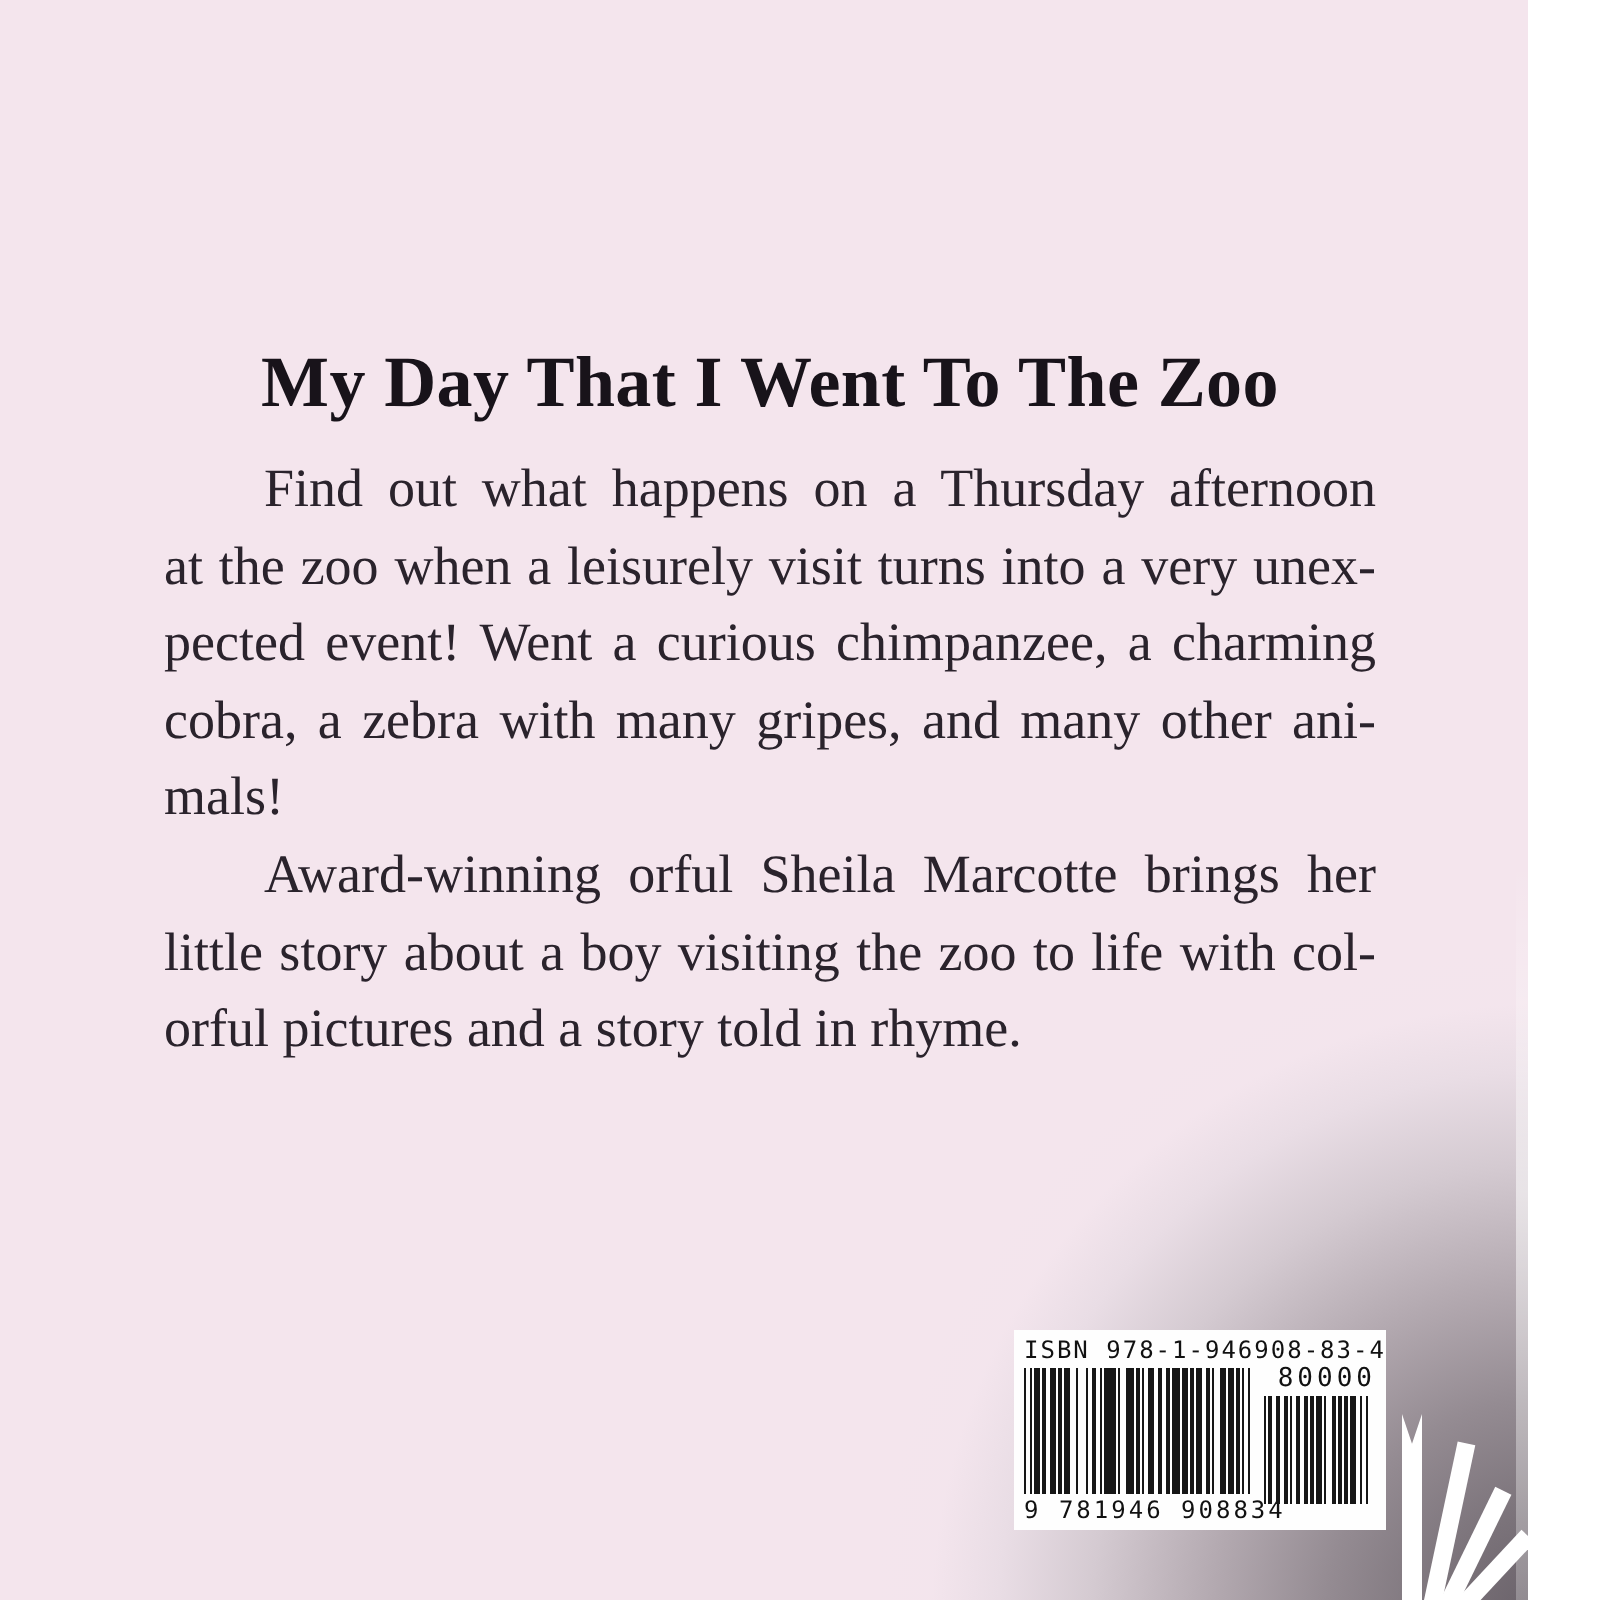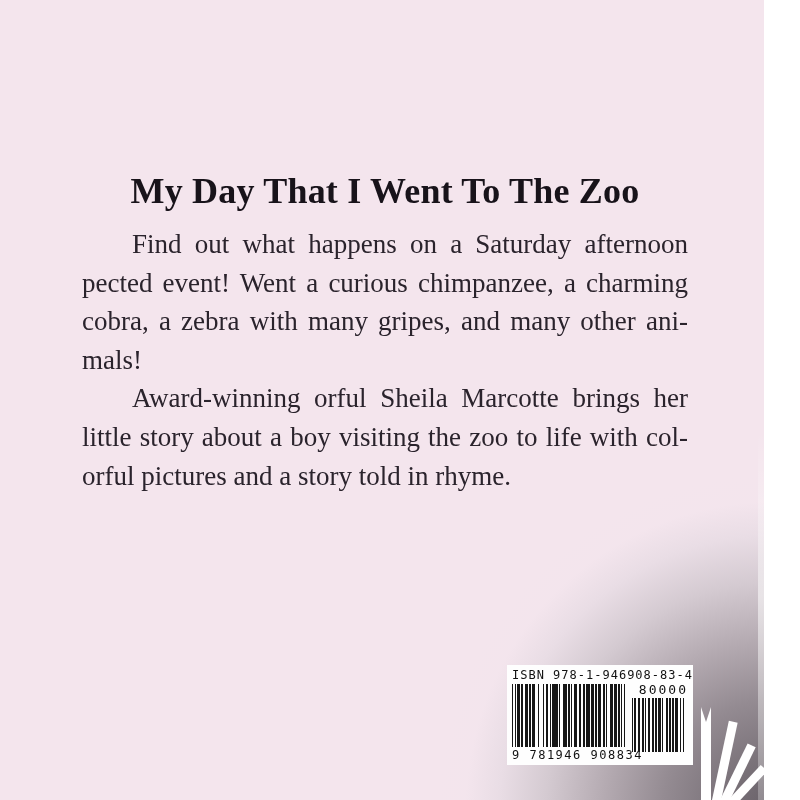--- a/index.html
+++ b/index.html
@@ -129,21 +129,22 @@
   }
 </style>
 </head>
 <body>
 
 <div class="cover">
 
   <div class="text-block">
     <h1 class="book-title">My Day That I Went To The Zoo</h1>
     <div class="blurb">
-      <div class="line indent">Find out what happens on a Saturday afternoon</div>
+      <div class="line indent">Find out what happens on a Thursday afternoon</div>
+      <div class="line">at the zoo when a leisurely visit turns into a very unex-</div>
       <div class="line">pected event! Went a curious chimpanzee, a charming</div>
       <div class="line">cobra, a zebra with many gripes, and many other ani-</div>
       <div class="line last">mals!</div>
       <div class="line indent">Award-winning orful Sheila Marcotte brings her</div>
       <div class="line">little story about a boy visiting the zoo to life with col-</div>
       <div class="line last">orful pictures and a story told in rhyme.</div>
     </div>
   </div>
 
   <div class="corner-shadow"></div>

